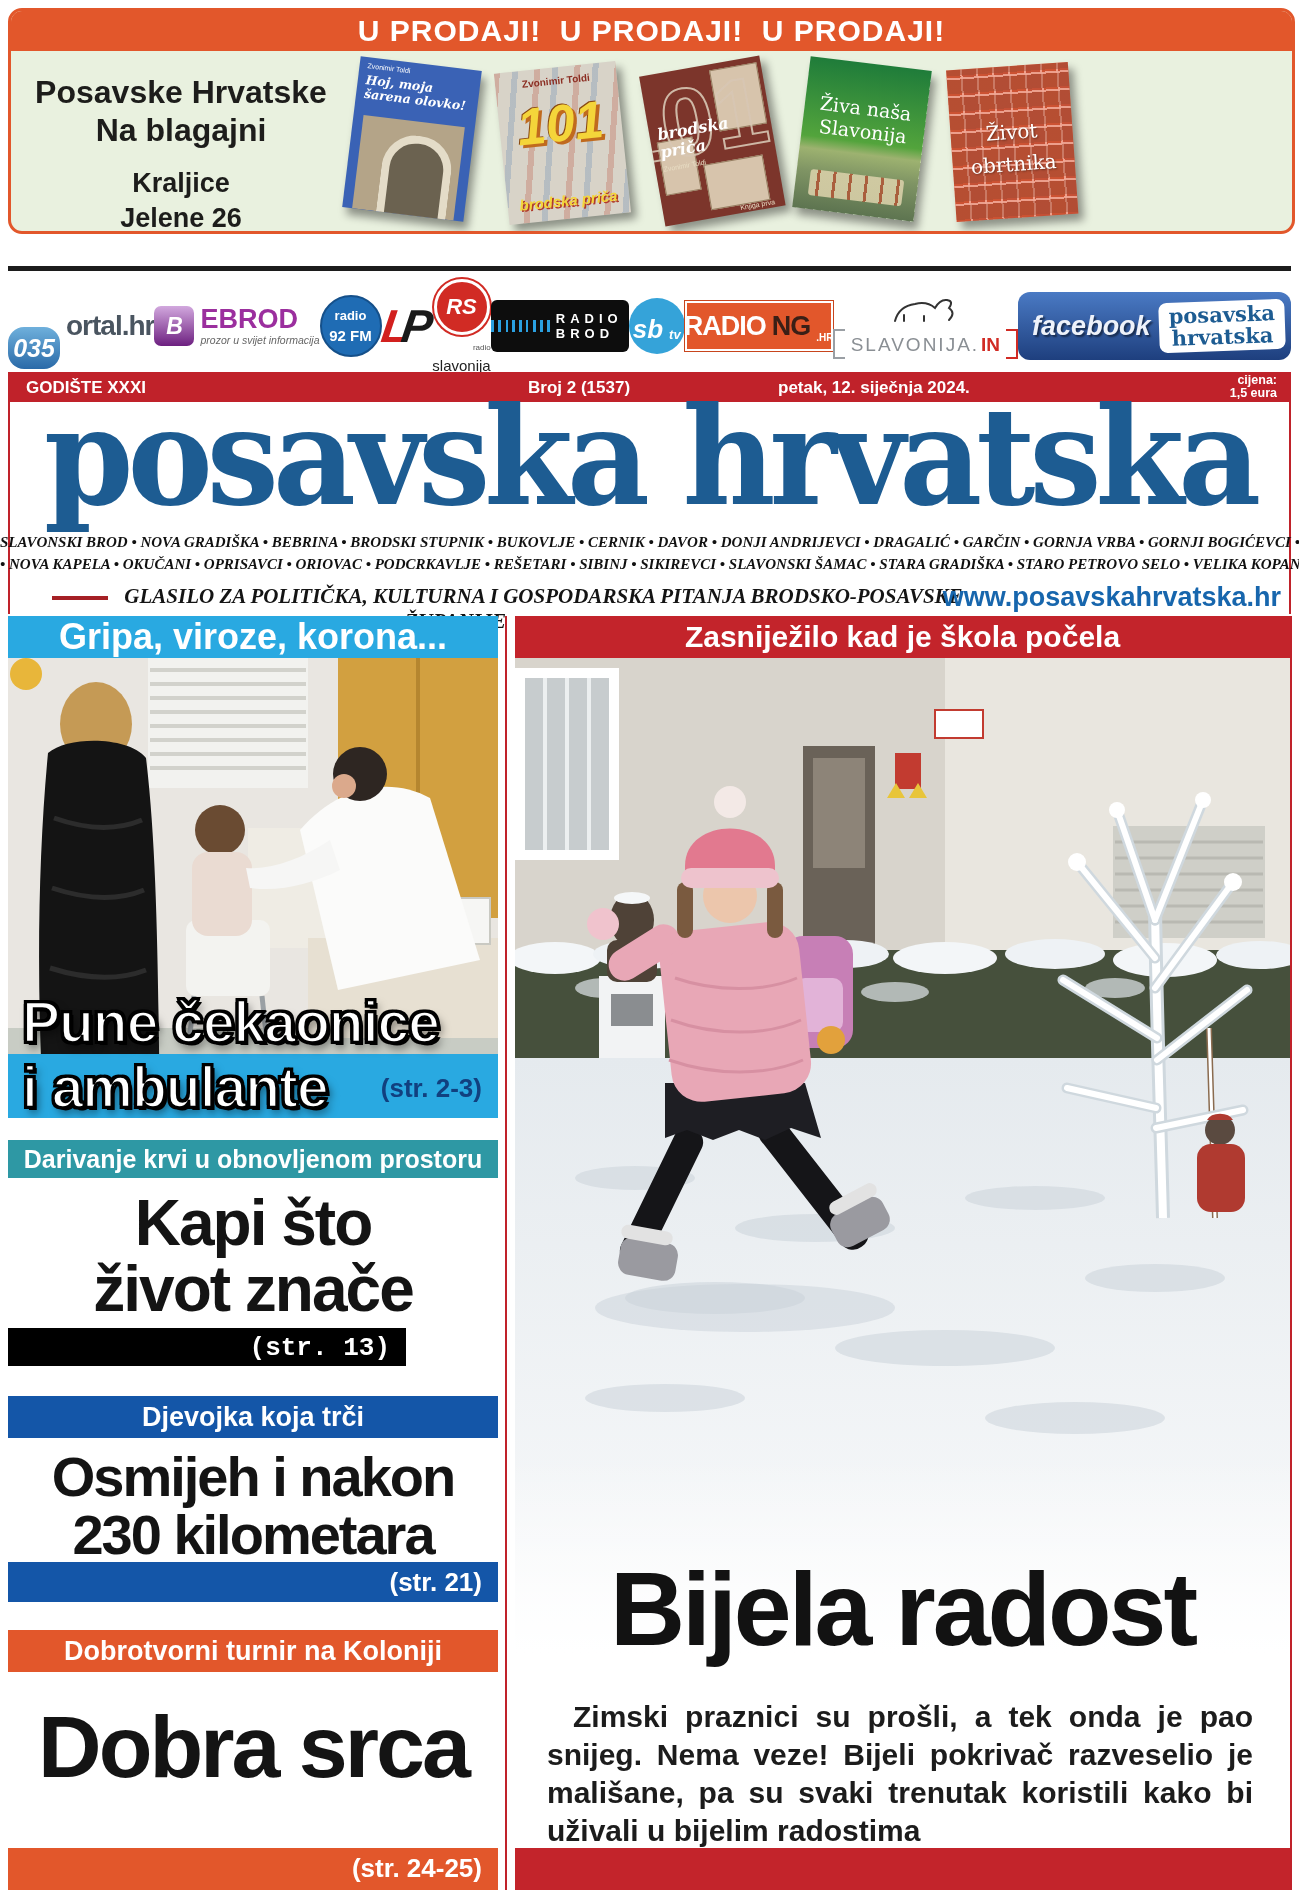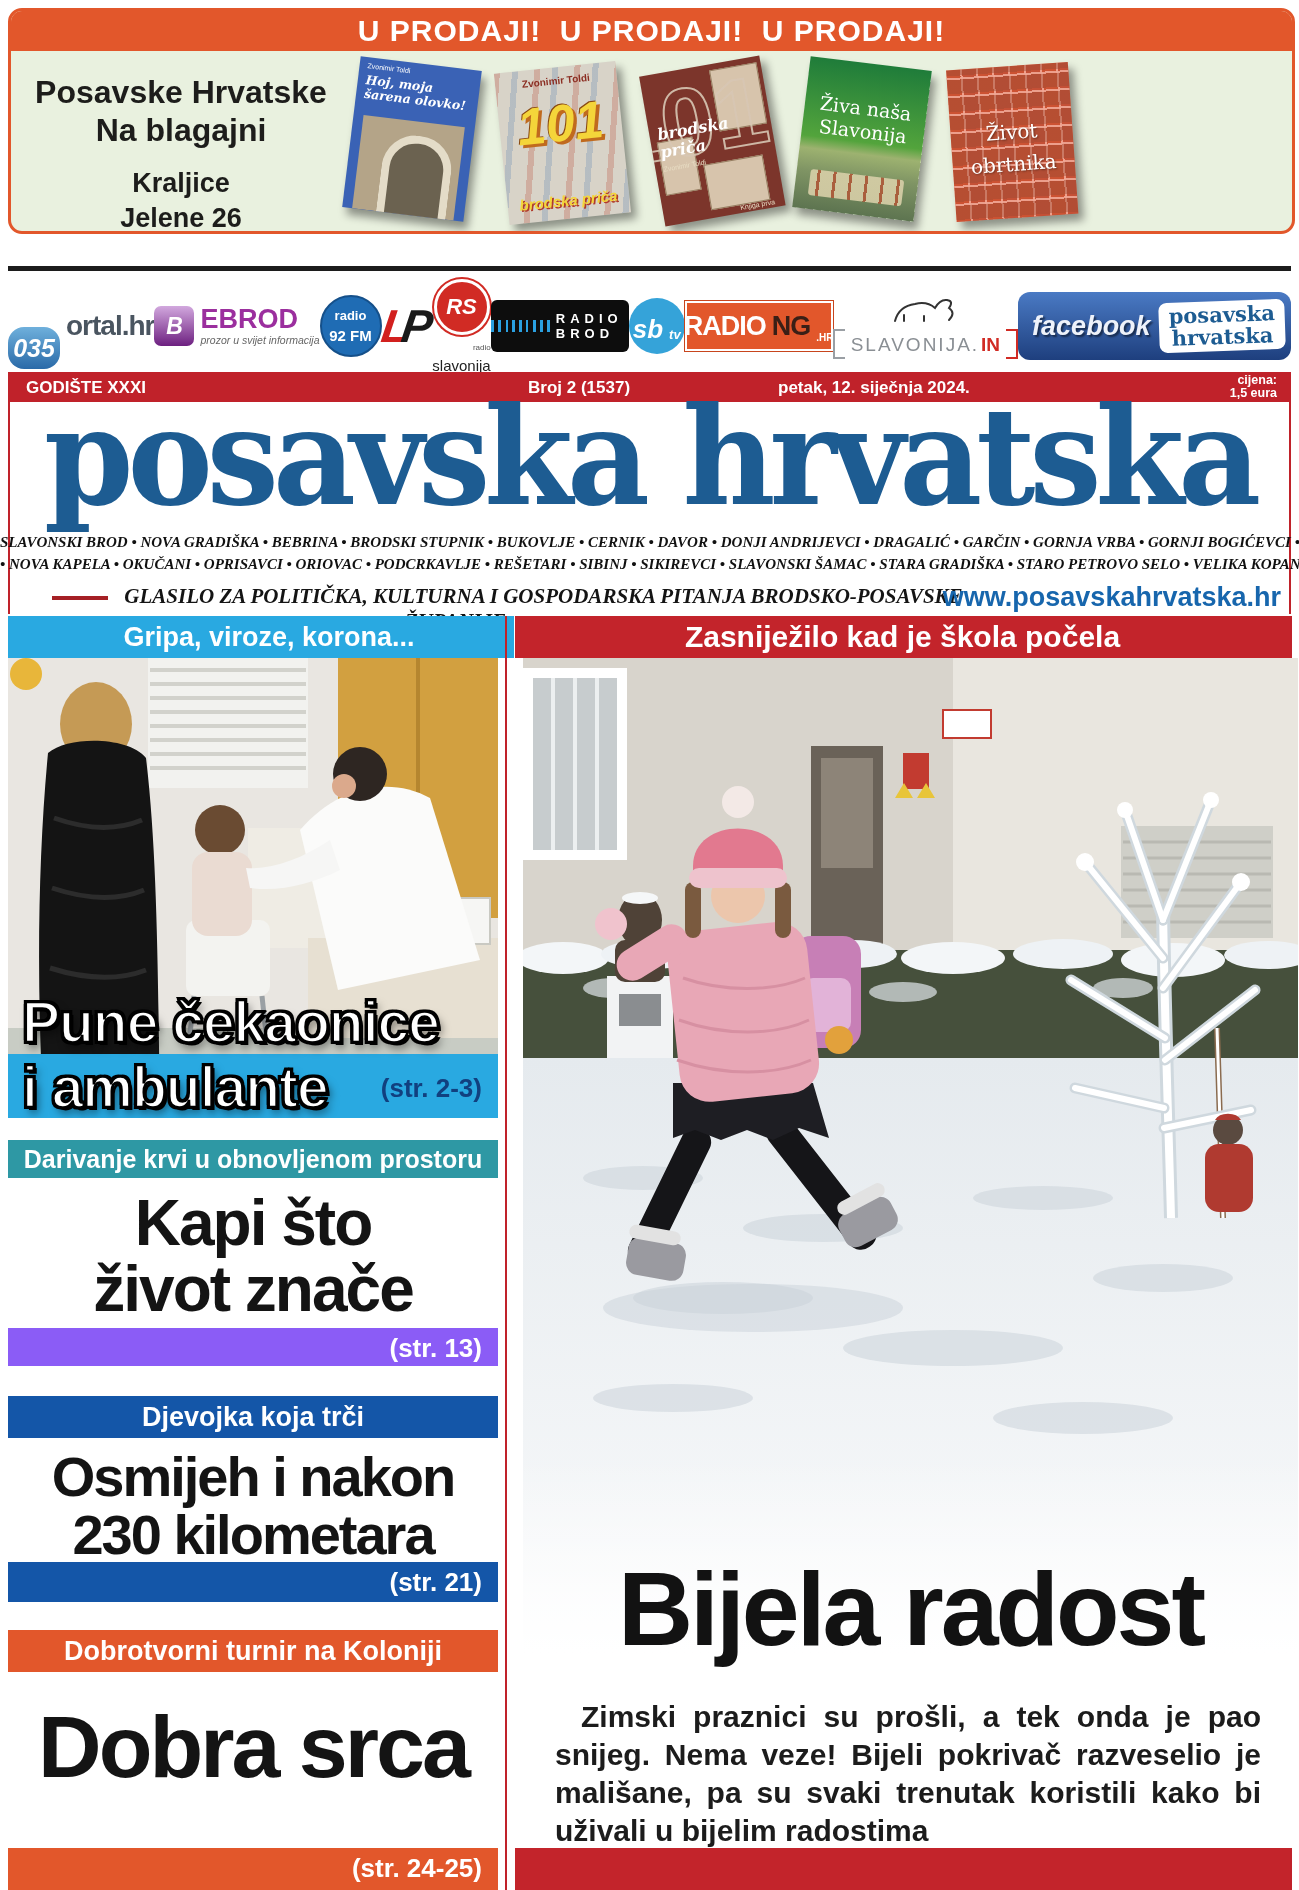--- a/index.html
+++ b/index.html
@@ -146,45 +146,45 @@
   .col-divider{position:absolute;left:505px;top:616px;width:2px;height:1274px;background:#c0222a;}
   .col-right{position:absolute;left:515px;top:616px;width:775px;height:1274px;border-right:2px solid #c0222a;}
 
   .kicker{display:flex;align-items:center;justify-content:center;color:#fff;font-weight:bold;}
   .k-blue{background:#29a9e1;}
   .k-teal{background:#2e98a4;}
   .k-royal{background:#1456a8;}
   .k-orange{background:#e2572b;}
   .k-red{background:#c3242b;}
 
-  .lk1{position:absolute;left:0;top:0;width:490px;height:42px;font-size:27px;padding-left:16px;}
+  .lk1{position:absolute;left:0;top:0;width:490px;height:42px;font-size:36px;}
   .photo1{position:absolute;left:0;top:42px;width:490px;height:460px;overflow:hidden;background:#e9e6e1;}
   .stroke-white{color:#fff;font-weight:bold;letter-spacing:-1px;
      -webkit-text-stroke:2.5px #000;
      text-shadow:3px 3px 0 #000,-2px -2px 0 #000,2px -2px 0 #000,-2px 2px 0 #000,4px 6px 8px rgba(0,0,0,.5);}
   .hl1{position:absolute;left:14px;bottom:66px;font-size:57px;line-height:60px;z-index:3;}
   .hl2{position:absolute;left:14px;bottom:0px;font-size:57px;line-height:62px;z-index:3;}
   .bar1{position:absolute;left:0;bottom:0;width:490px;height:64px;background:#29a9e1;z-index:2;}
   .ref1{position:absolute;right:16px;bottom:14px;color:#11407f;font-size:26px;font-weight:bold;z-index:4;}
 
   .lk2{position:absolute;left:0;top:524px;width:490px;height:38px;font-size:25px;}
   .hl-black{position:absolute;width:490px;text-align:center;color:#141414;font-weight:bold;letter-spacing:-2px;}
   .h2{top:574px;font-size:64px;line-height:66px;}
-  .bar2{position:absolute;left:0;top:712px;width:490px;height:38px;background:#8b5cf6;}
+  .bar2{position:absolute;left:0;top:712px;width:398px;height:38px;background:#000000;font-family:Liberation Mono, monospace;}
   .barref{position:absolute;right:16px;top:5px;color:#fff;font-size:26px;font-weight:bold;}
 
   .lk3{position:absolute;left:0;top:780px;width:490px;height:42px;font-size:27px;}
   .h3{top:832px;font-size:56px;line-height:58px;}
   .bar3{position:absolute;left:0;top:946px;width:490px;height:40px;background:#1456a8;}
   .lk4{position:absolute;left:0;top:1014px;width:490px;height:42px;font-size:27px;}
   .h4{top:1086px;font-size:88px;line-height:90px;letter-spacing:-3px;}
   .bar4{position:absolute;left:0;top:1232px;width:490px;height:42px;background:#e2572b;}
 
   .rk{position:absolute;left:0;top:0;width:775px;height:42px;font-size:30px;}
-  .photo2{position:absolute;left:8px;top:42px;width:775px;height:1190px;overflow:hidden;background:#fff;}
+  .photo2{position:absolute;left:0;top:42px;width:775px;height:1190px;overflow:hidden;background:#fff;}
   .snow-headline{position:absolute;left:0;top:898px;width:775px;text-align:center;color:#121212;
                  font-size:104px;line-height:106px;font-weight:bold;letter-spacing:-3px;z-index:3;}
   .snow-lead{position:absolute;left:32px;top:1040px;width:706px;color:#1c1c1c;font-size:30px;
              line-height:38px;font-weight:bold;text-align:justify;text-indent:26px;z-index:3;}
   .bar-right{position:absolute;left:0;top:1232px;width:775px;height:42px;background:#c3242b;}
 </style>
 </head>
 <body>
 
 <div id="page">

